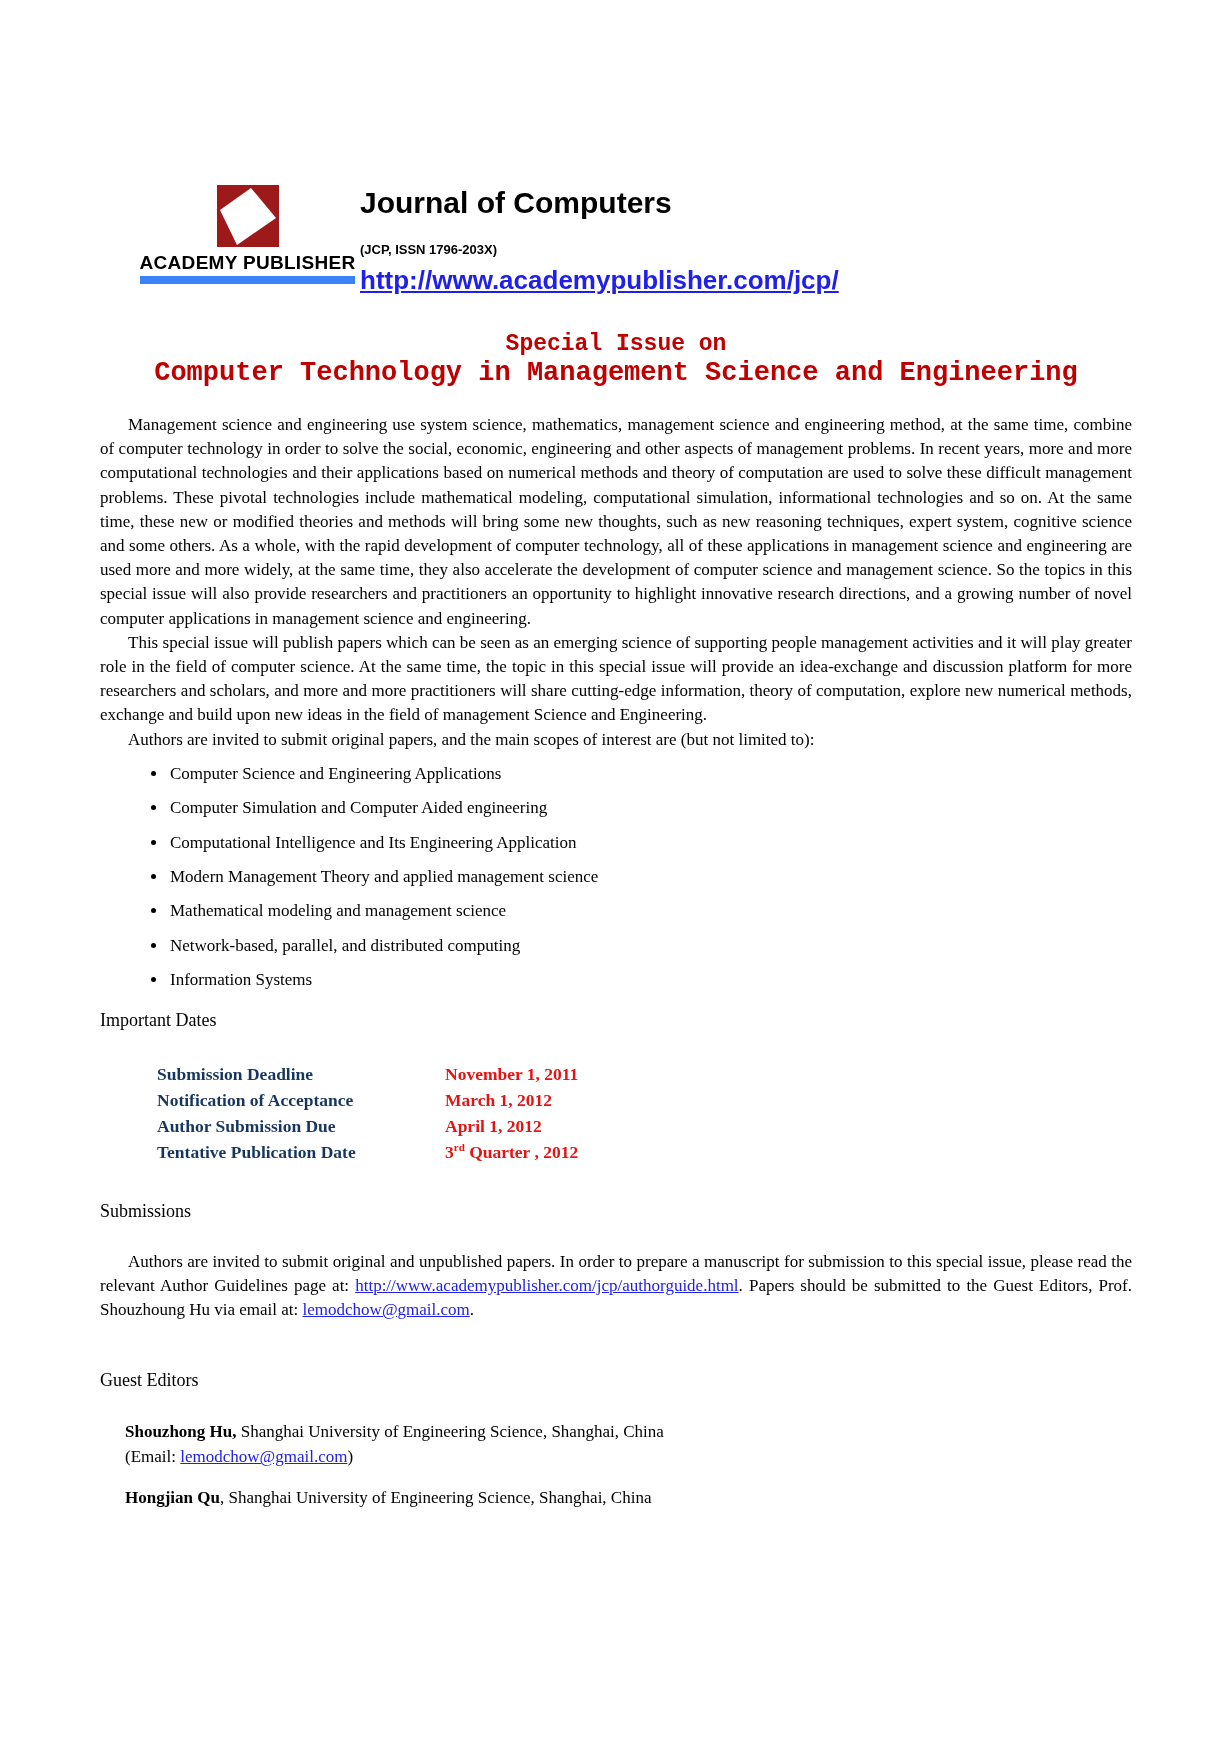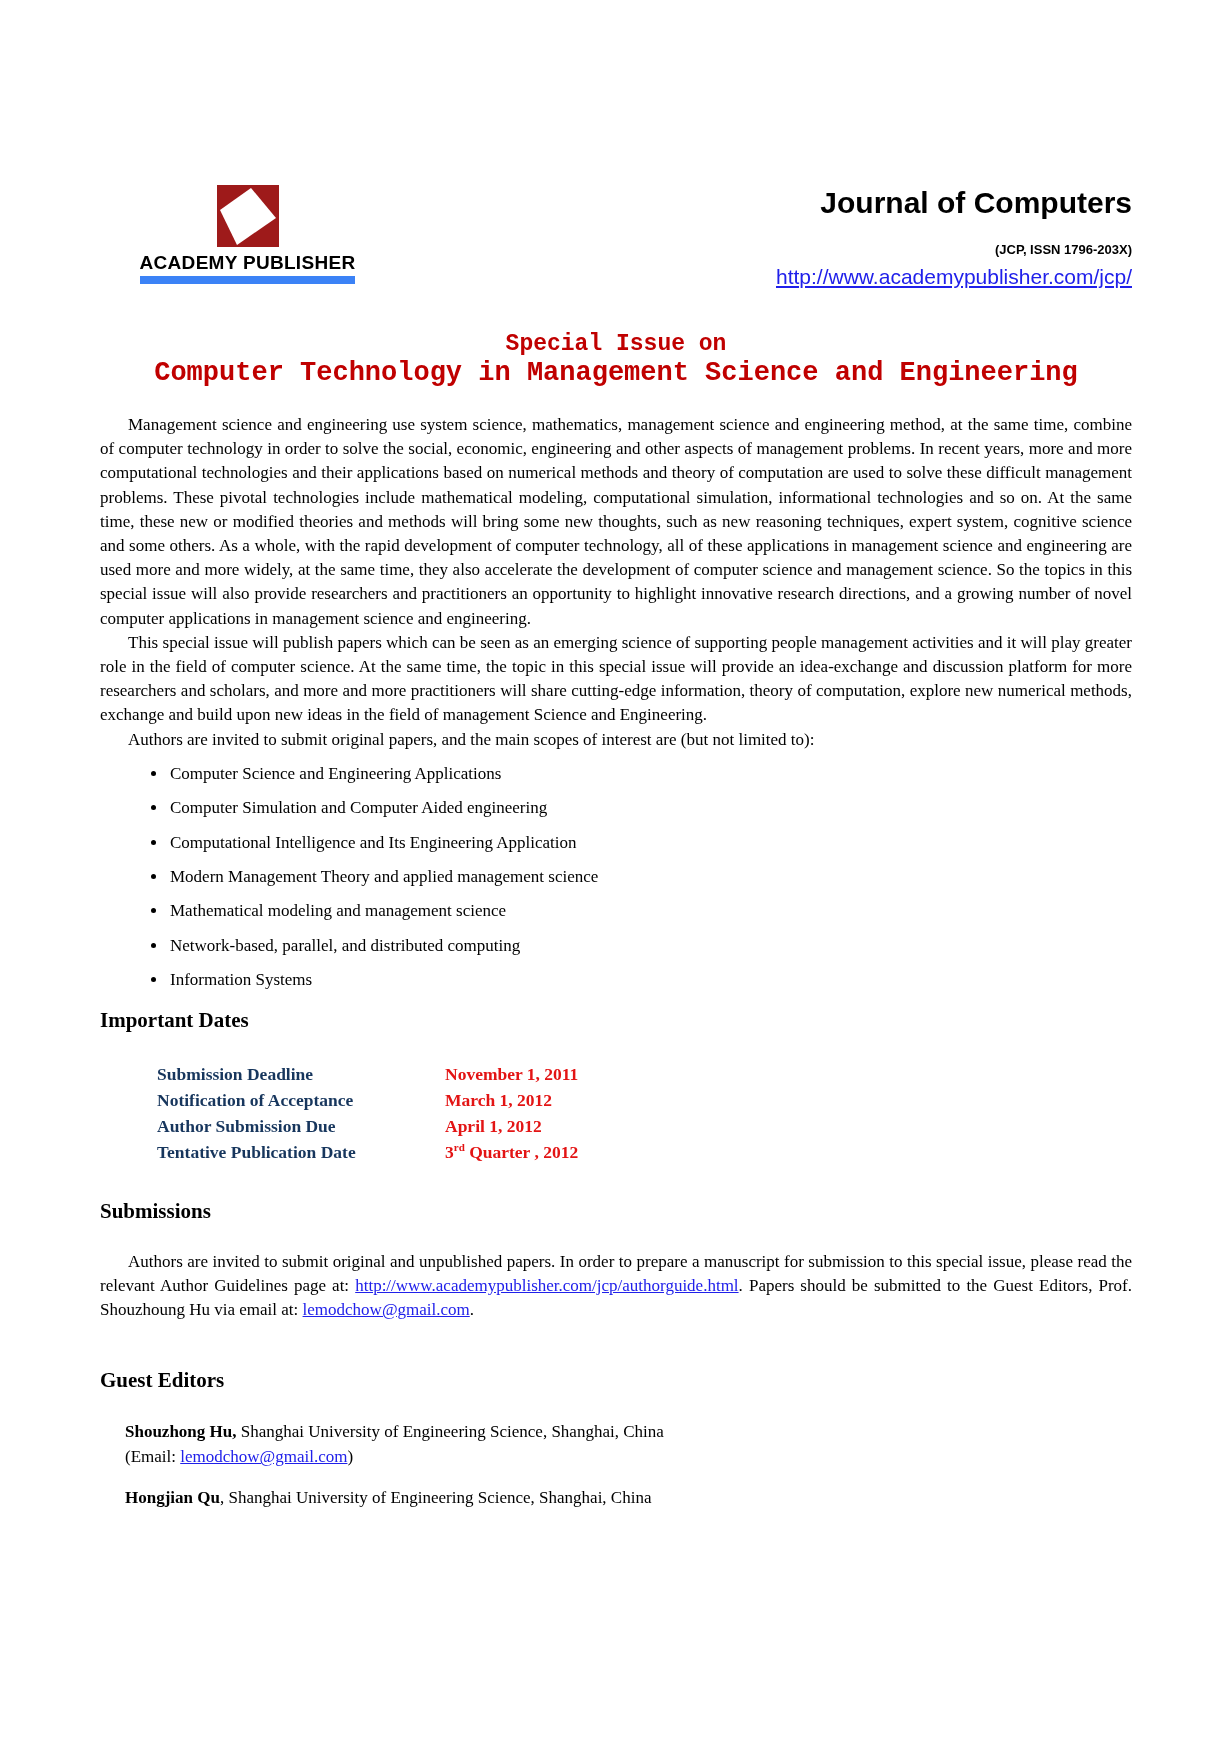--- a/index.html
+++ b/index.html
@@ -26,44 +26,44 @@
     margin-top: 5px;
     font-family: "Liberation Sans", sans-serif;
     font-weight: bold;
     font-size: 19px;
     letter-spacing: 0.3px;
     color: #000;
     border-bottom: 8px solid #3b82f6;
     padding-bottom: 2px;
     white-space: nowrap;
   }
-  .masthead { position: absolute; left: 260px; right: 0; top: 4px; text-align: right; font-family: "Liberation Sans", sans-serif; }
+  .masthead { position: absolute; left: 260px; right: 0; top: 4px; text-align: left; font-family: "Liberation Sans", sans-serif; }
   .journal-title { font-size: 30px; font-weight: bold; line-height: 32px; }
   .issn-line { font-size: 13px; font-weight: bold; line-height: 26px; margin-top: 18px; }
   .journal-url { margin-top: 2px; }
   .journal-url a, a.doc-link {
     color: #2020EA;
     text-decoration: underline;
     cursor: pointer;
   }
-  .journal-url a { font-size: 21px; font-weight: normal; }
+  .journal-url a { font-size: 26px; font-weight: bold; }
 
   
   .special-title { margin-top: 50px; text-align: center; font-family: Liberation Mono, monospace; font-weight: bold; color: #C00000; }
   .special-title .line1 { font-size: 23px; line-height: 28px; }
   .special-title .line2 { font-size: 27px; line-height: 31px; }
 
   
   .intro { margin-top: 24px; font-size: 17px; line-height: 24.2px; text-align: justify; }
   .intro p { text-indent: 28px; }
   .scope-list { margin: 0; padding-left: 68px; list-style: disc outside; line-height: 24.4px; }
   .scope-list li { padding-left: 2px; margin-top: 10px; }
 
   
-  .section-heading { font-size: 21px; font-weight: bold; line-height: 26px; }
+  .section-heading { font-size: 18px; font-weight: normal; line-height: 26px; }
   .heading-dates { margin-top: 14px; }
   .heading-submissions { margin-top: 33px; }
   .heading-editors { margin-top: 45px; }
 
   
   .dates-table { margin-top: 28px; margin-left: 57px; font-size: 17.5px; font-weight: bold; }
   .dates-row { display: flex; line-height: 26px; gap: 20px; }
   .dates-label { width: 268px; color: #17365D; }
   .dates-value { color: #E31414; }
   .dates-value sup { font-size: 11px; line-height: 0; }

